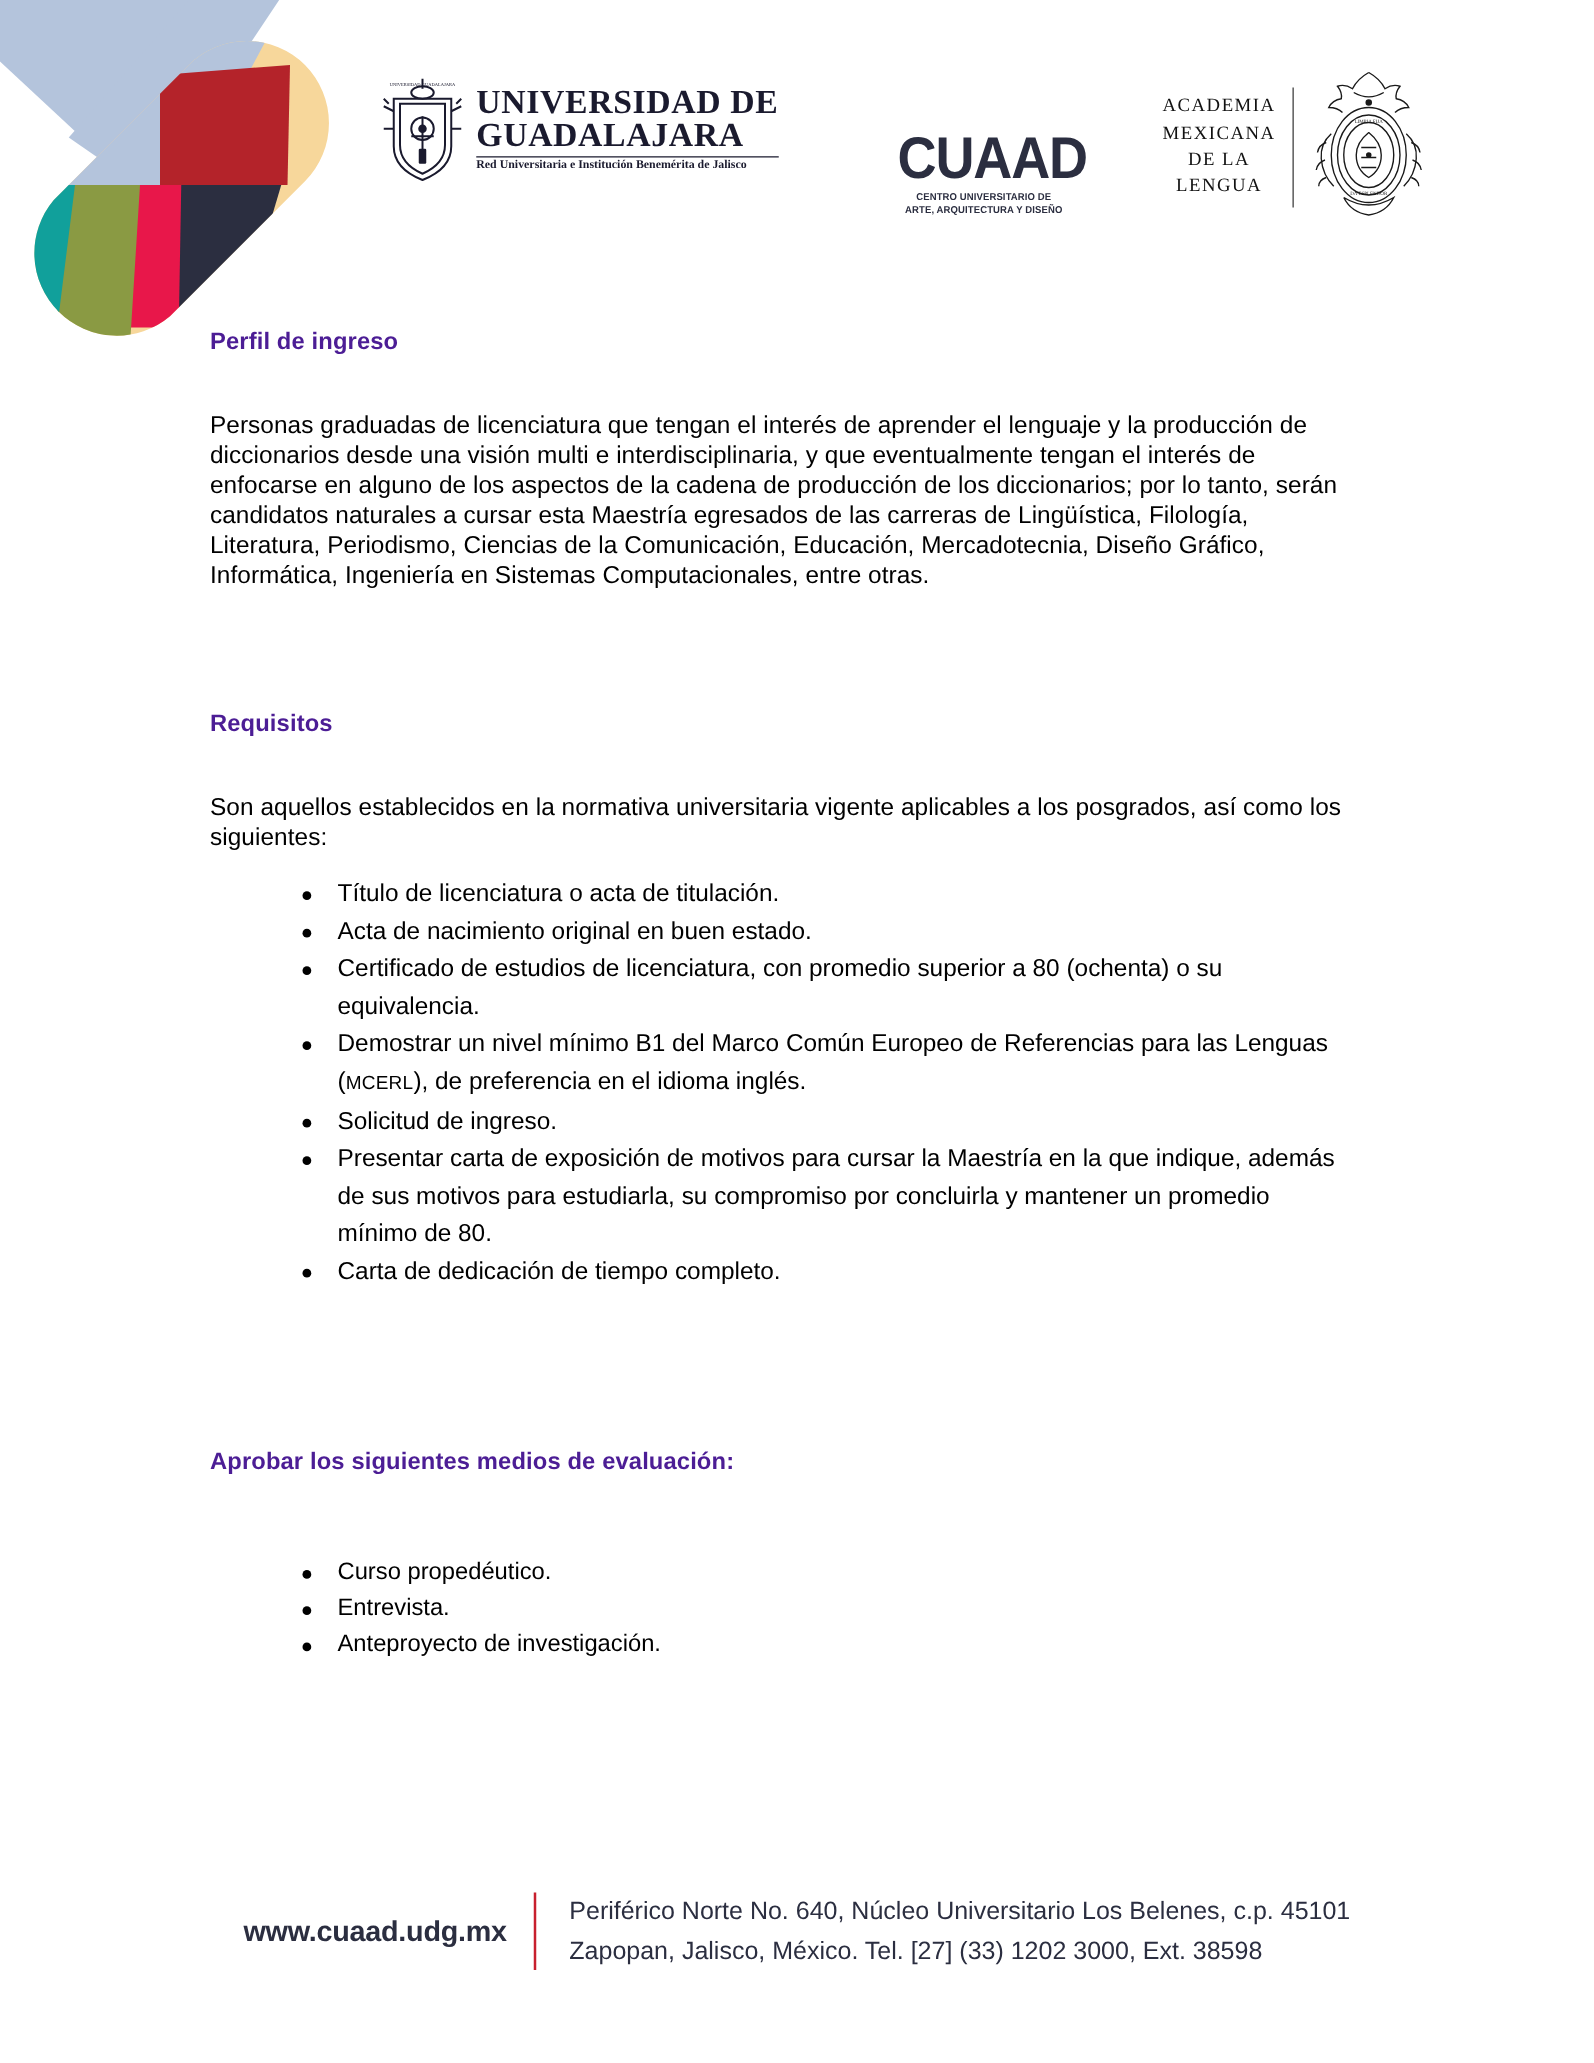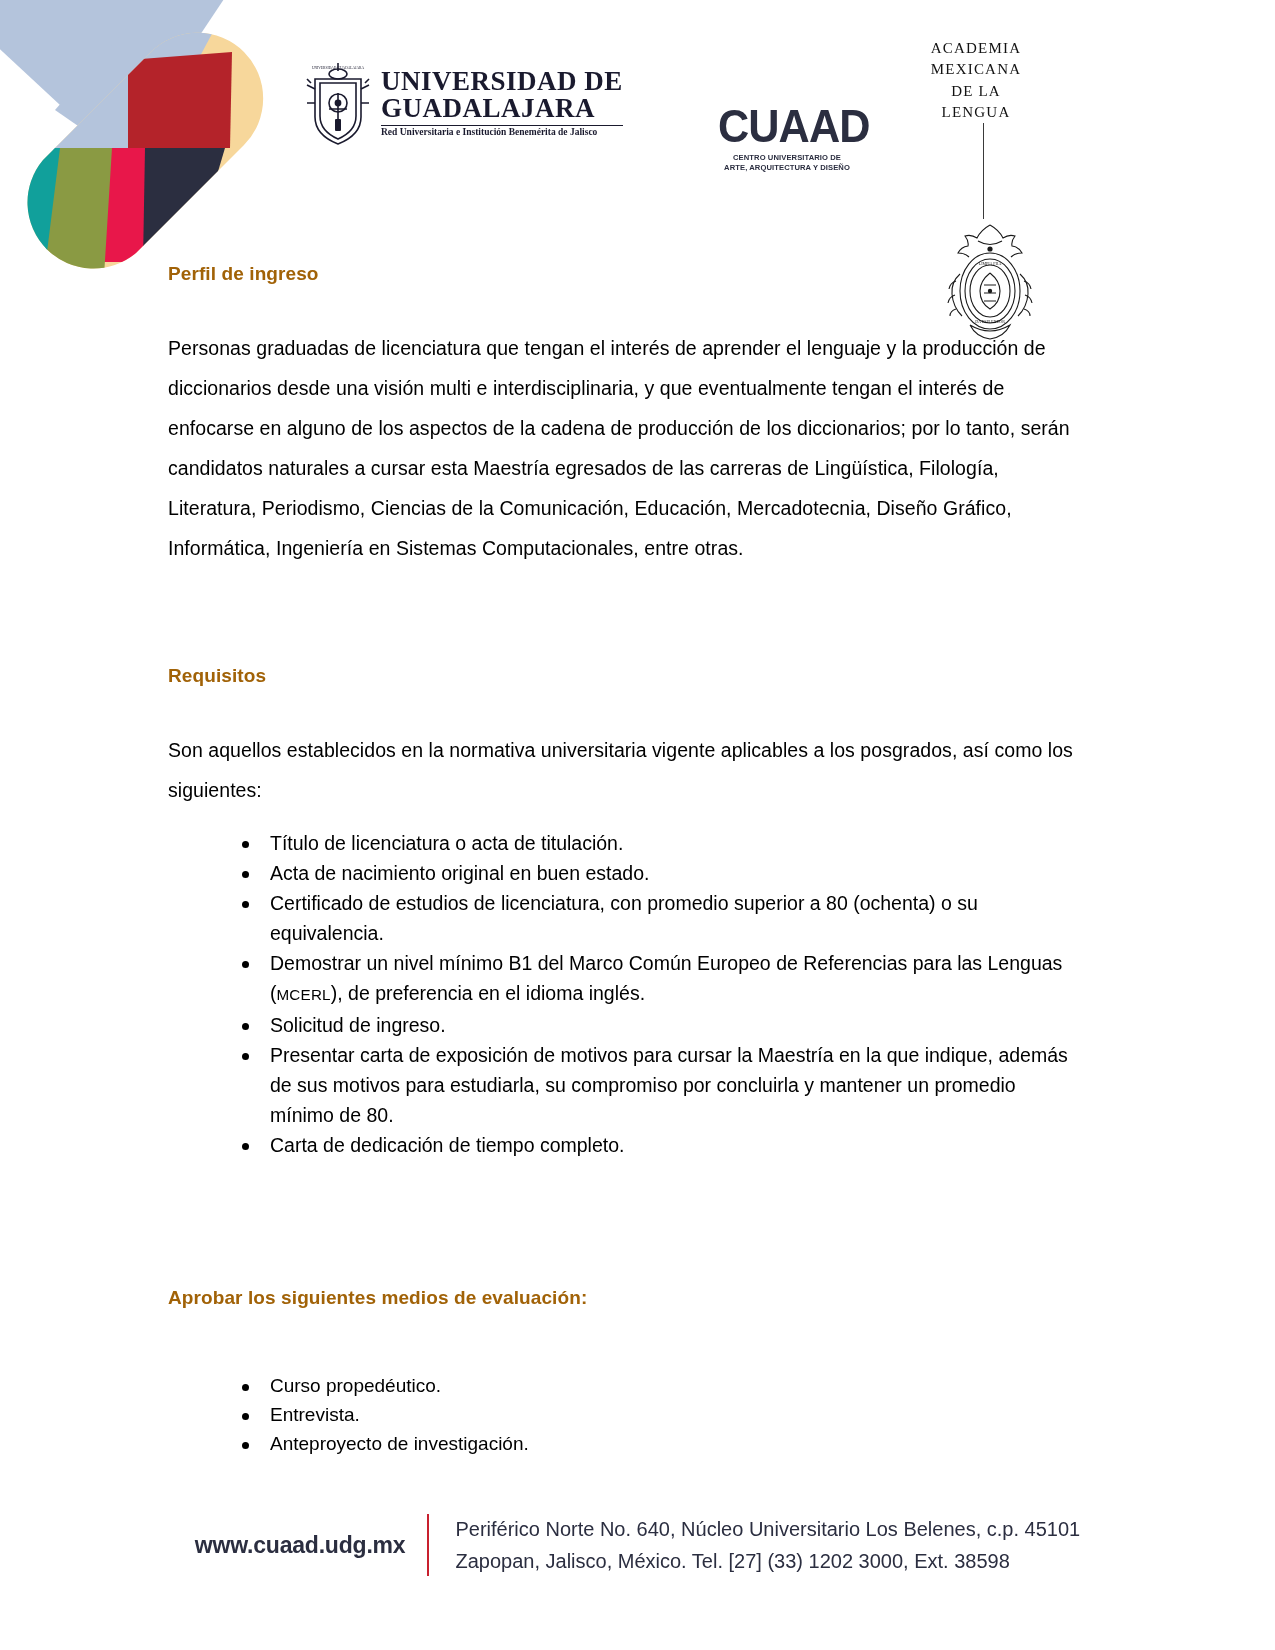--- a/index.html
+++ b/index.html
@@ -91,25 +91,24 @@
     font-size: 8px;
     letter-spacing: 0.1px;
     color: #2b2e40;
     line-height: 1.35;
     margin-top: 4px;
     transform: scaleX(0.95);
   }
 
   .logo-aml {
     position: absolute;
-    left: 930px; top: 38px;
+    left: 930px; top: 52px;
     display: flex;
     align-items: center;
     gap: 0px;
-    flex-direction: column;
   }
   .aml-words {
     font-family: "Liberation Serif", serif;
     font-size: 15px;
     font-weight: 400;
     letter-spacing: 1.2px;
     color: #121212;
     text-align: center;
     line-height: 1.42;
     padding-right: 14px;
@@ -129,28 +128,28 @@
   .content {
     position: absolute;
     left: 168px;
     top: 262px;
     width: 905px;
   }
   .h-section {
     font-family: "Liberation Sans Narrow", "Liberation Sans", sans-serif;
     font-weight: 700;
     font-size: 19px;
-    color: #a16207;
+    color: #4c1d95;
     line-height: 1.25;
     letter-spacing: 0.1px;
   }
   .para {
     font-family: "Liberation Sans Narrow", "Liberation Sans", sans-serif;
     font-size: 19.5px;
-    line-height: 40px;
+    line-height: 24px;
     color: #000;
     letter-spacing: 0.05px;
   }
   .gap-sm  { height: 42px; }
   .gap-md  { height: 62px; }
   .gap-lg  { height: 96px; }
   .gap-xl  { height: 126px; }
 
   ul.bullets {
     margin: 0;

